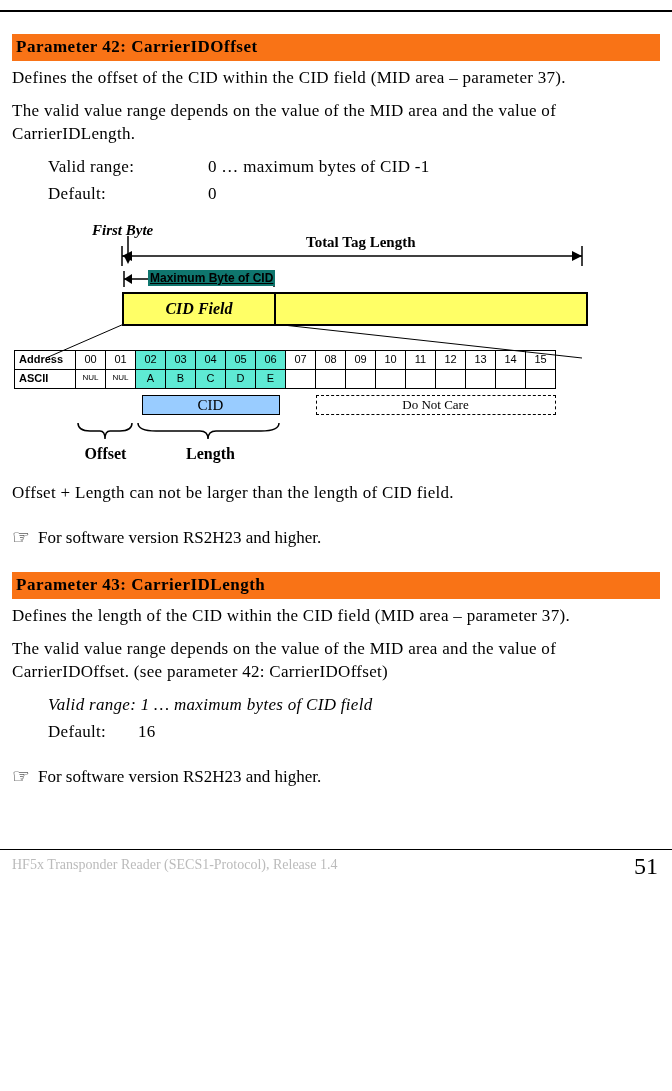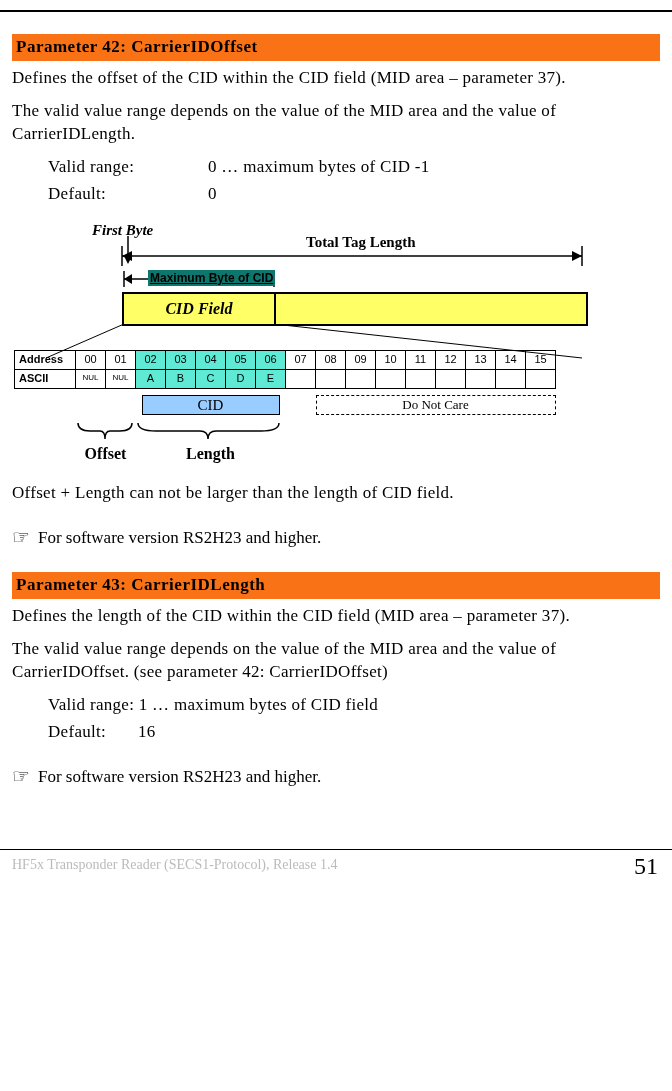--- a/index.html
+++ b/index.html
@@ -289,21 +289,21 @@
     <div class="note-row">
       <span class="note-icon">☞</span>
       <span>For software version RS2H23 and higher.</span>
     </div>
 
     <div class="param-header">Parameter 43: CarrierIDLength</div>
     <p>Defines the length of the CID within the CID field (MID area – parameter 37).</p>
     <p>The valid value range depends on the value of the MID area and the value of CarrierIDOffset. (see parameter 42: CarrierIDOffset)</p>
 
     <div class="indent-block">
-      <p style="margin:4px 0;">Valid range: 1 … maximum bytes of CID field</p>
+      <p style="margin:4px 0;font-style:italic;">Valid range: 1 … maximum bytes of CID field</p>
       <p style="margin:4px 0; white-space:pre;">Default:       16</p>
     </div>
 
     <div class="note-row">
       <span class="note-icon">☞</span>
       <span>For software version RS2H23 and higher.</span>
     </div>
 
   </div>
 

